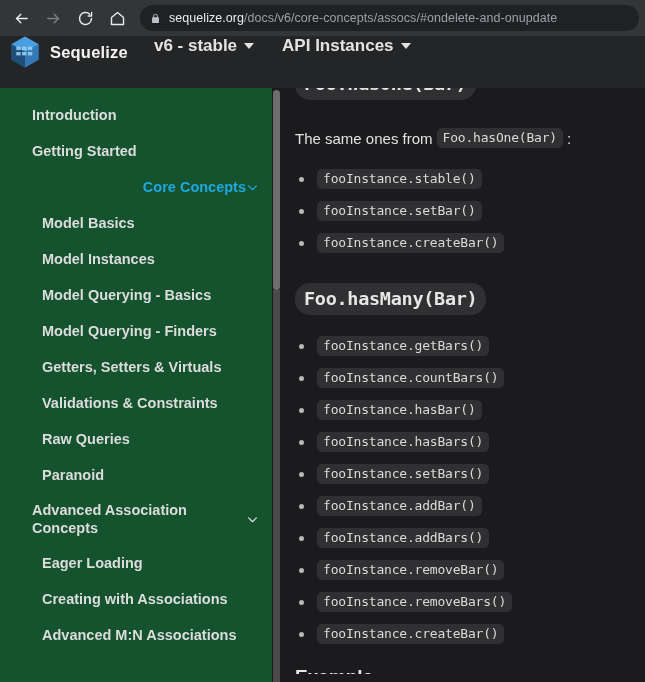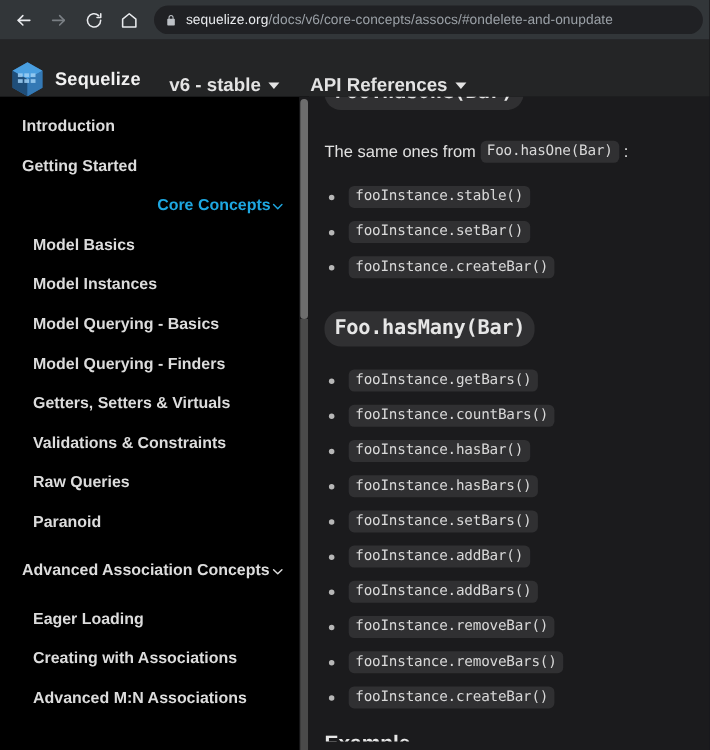--- a/index.html
+++ b/index.html
@@ -48,21 +48,21 @@
     overflow: hidden;
     letter-spacing: 0.05px;
   }
   .url-domain { color: #e8eaed; }
 
   
   .site-header {
     height: 52px;
     background: #242526;
     display: flex;
-    align-items: flex-end;
+    align-items: flex-start;
     padding: 0 10px;
     gap: 0;
   }
   .brand {
     display: flex;
     align-items: center;
     gap: 10px;
     margin-right: 26px;
   }
   .brand-logo { width: 30px; height: 32px; display:block; }
@@ -94,23 +94,23 @@
   .page-body {
     display: flex;
     height: 594px;
     background: #1b1b1d;
   }
 
   
   .sidebar {
     width: 281px;
     flex: 0 0 281px;
-    background: #000000;
+    background: #14532d;
     position: relative;
-    padding: 9px 0 0 0;
+    padding: 9px 0 0 12px;
     overflow: hidden;
   }
   .side-item {
     height: 36px;
     display: flex;
     align-items: center;
     justify-content: space-between;
     margin: 0 8px 0 8px;
     padding: 0 12px;
     border-radius: 6px;
@@ -303,21 +303,21 @@
       </svg>
     </span>
     <span class="brand-name">Sequelize</span>
   </div>
 
   <div class="nav-link">
     <span>v6 - stable</span>
     <span class="caret"></span>
   </div>
   <div class="nav-link">
-    <span>API References</span>
+    <span>API Instances</span>
     <span class="caret"></span>
   </div>
 </div>
 
 <div class="page-body">
 
   <nav class="sidebar">
     <div id="sidebar-items">
         <div class="side-item level-1">
           <span class="side-label-wrap">Introduction</span>

